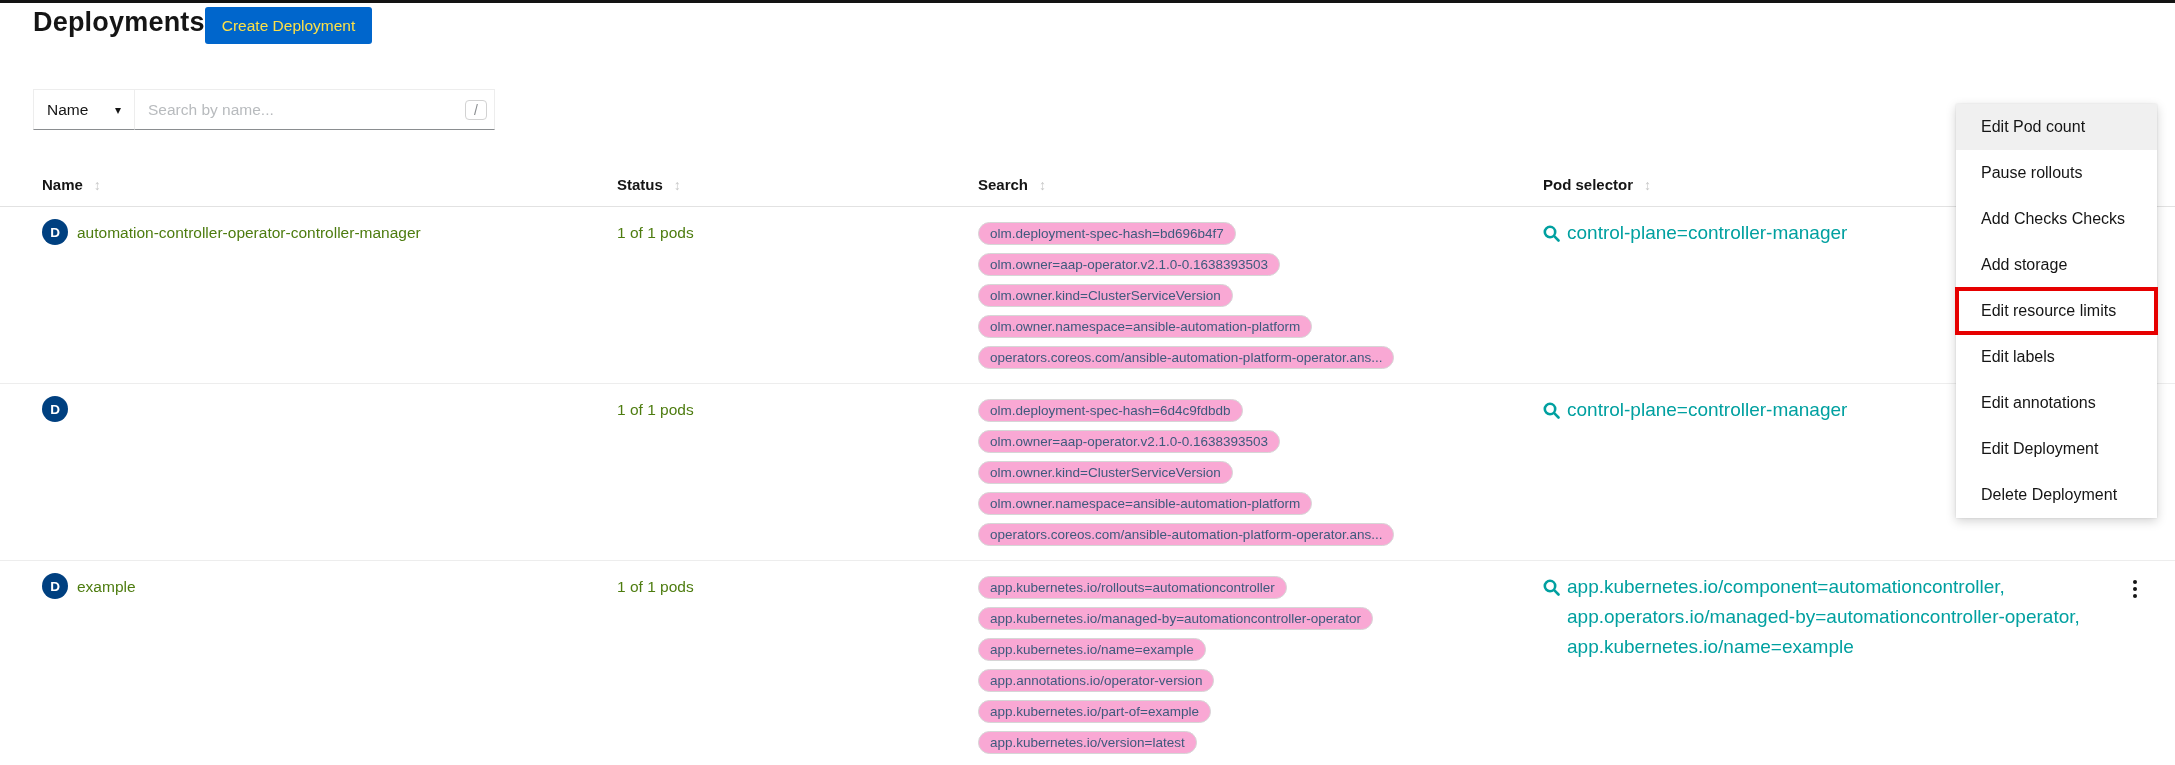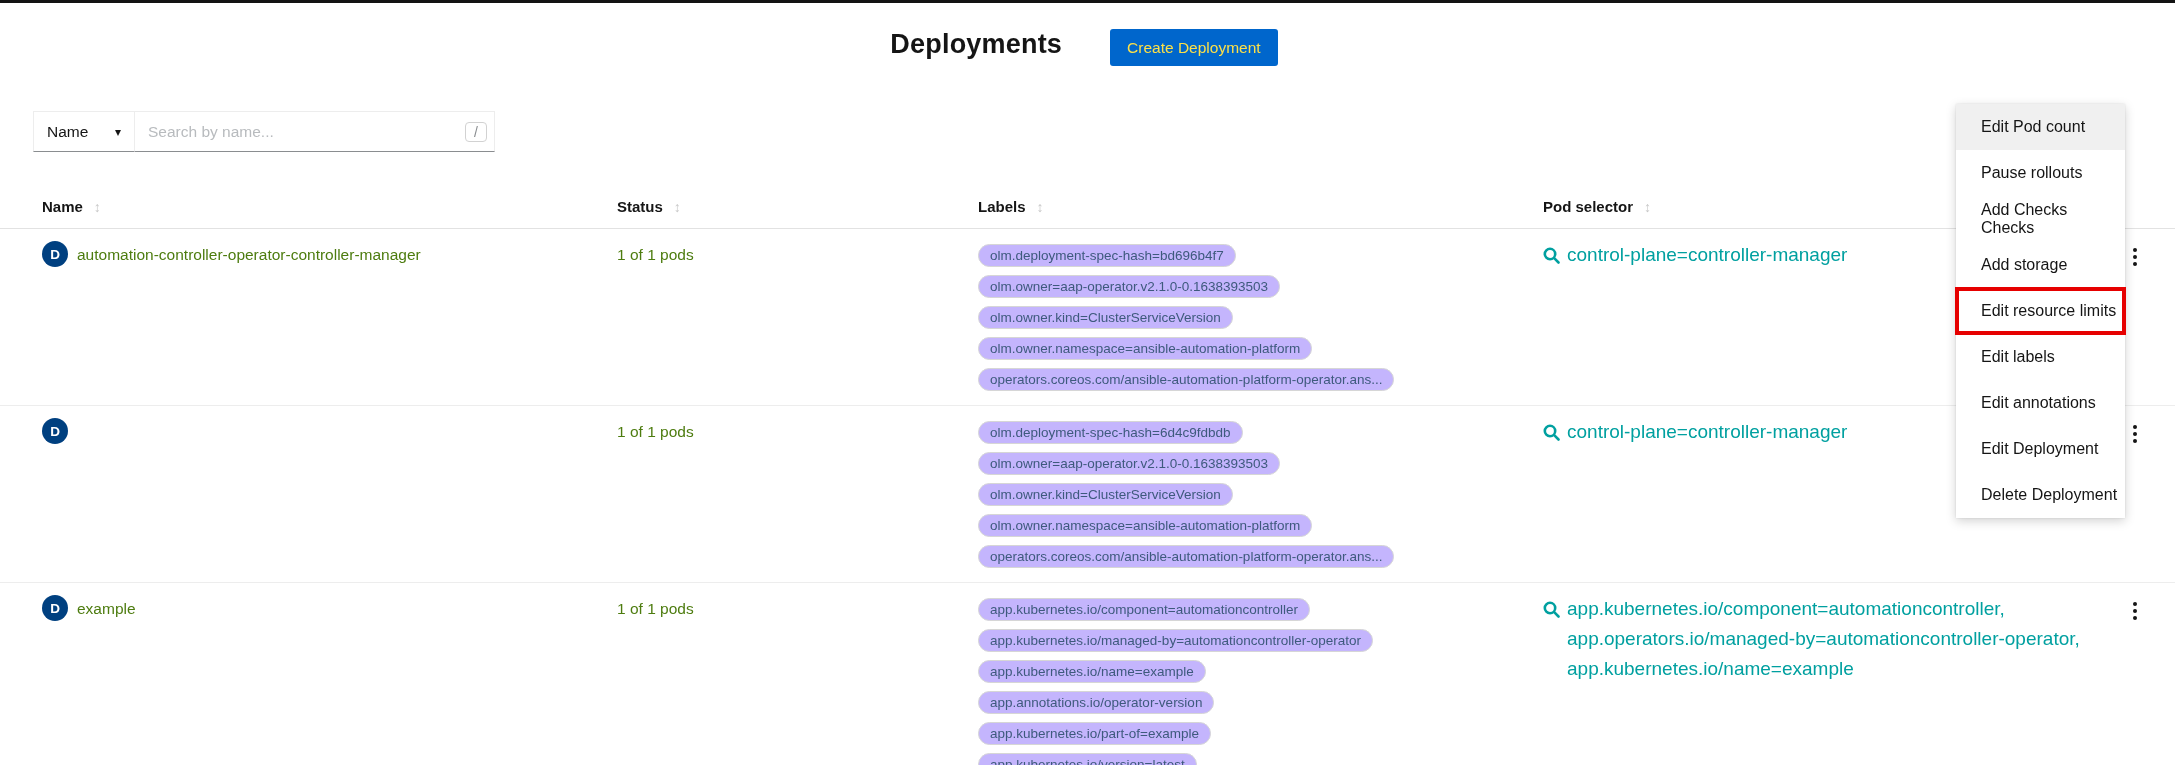--- a/index.html
+++ b/index.html
@@ -1,22 +1,22 @@
 <!DOCTYPE html>
 <html><head>
 <meta charset="utf-8">
 <style>
   * { margin:0; padding:0; box-sizing:border-box; }
   html,body { width:2175px; height:765px; overflow:hidden; background:#fff;
     font-family:"Liberation Sans", sans-serif; color:#151515; }
   .topbar { height:3px; background:#131313; }
 
   
-  .page-header { display:flex; justify-content:center; align-items:flex-start;
-    padding:26px 40px 0 33px;gap:48px; }
+  .page-header { display:flex; justify-content:flex-start; align-items:flex-start;
+    padding:4px 40px 0 33px; }
   .page-title { font-size:27px; font-weight:600; letter-spacing:.2px; }
   .btn-primary { background:#0066cc; color:#fde047; border:none; border-radius:3px;
     height:37px; padding:0 17px; font-size:15.5px; font-family:inherit; cursor:pointer; }
 
   
   .toolbar { display:flex; margin:45px 0 0 33px; height:41px; }
   .filter-dropdown { width:102px; display:flex; align-items:center; justify-content:space-between;
     padding:0 13px; border:1px solid #ededed; border-bottom-color:#8a8d90; background:#fff;
     font-size:15.5px; cursor:pointer; }
   .caret { font-size:12px; color:#151515; }
@@ -36,33 +36,33 @@
   .th { display:flex; align-items:center; padding:10px 0 13px; font-size:15px; font-weight:bold; cursor:pointer; }
   .sort { margin-left:11px; color:#c8c8c8; font-size:14px; font-weight:normal; }
   .tr { border-bottom:1px solid #ededed; }
   .td { padding:15px 20px 14px 0; }
   .td-name { display:flex; align-items:flex-start; gap:9px; }
   .badge { flex:none; width:26px; height:26px; margin-top:-3px; border-radius:50%;
     background:#004080; color:#fff; font-size:13.5px; font-weight:bold;
     display:inline-flex; align-items:center; justify-content:center; }
   .link { color:#4d7c0f; font-size:15.5px; text-decoration:none; line-height:22px; cursor:pointer; }
   .td-labels { display:flex; flex-direction:column; align-items:flex-start; gap:8px; }
-  .pill { display:inline-block; max-width:100%; background:#c4b5fd; border:1px solid #d6d6d6;
+  .pill { display:inline-block; max-width:100%; background:#f9a8d4; border:1px solid #d6d6d6;
     border-radius:30px; padding:1px 11px; font-size:13.5px; line-height:19px; color:#3e5a7d;
     white-space:nowrap; cursor:pointer; }
   .td-selector { display:flex; align-items:flex-start; gap:7px; color:#00a0a0; }
   .search-icon { flex:none; margin-top:3px; }
   .sel-line { font-size:19px; line-height:30px; white-space:nowrap; cursor:pointer; }
   .sel-lines { margin-top:-4px; }
   .td-kebab { display:flex; justify-content:center; padding-right:0; }
   .kebab { display:inline-flex; flex-direction:column; gap:3px; padding:4px 10px; cursor:pointer; }
   .kebab i { width:4px; height:4px; border-radius:50%; background:#151515; }
 
   
-  .menu { position:absolute; left:1956px; top:104px; width:169px; z-index:20; background:#fff;
+  .menu { position:absolute; left:1956px; top:104px; width:201px; z-index:20; background:#fff;
     box-shadow:0 3px 10px rgba(3,3,3,.18), 0 0 2px rgba(3,3,3,.1); }
   .menu-item { height:46px; display:flex; align-items:center; padding-left:25px;
     font-size:16px; color:#151515; cursor:pointer; }
   .menu-item[data-state="hover"] { background:#f0f0f0; }
   .menu-item[data-state="target"] { outline:4px solid #e60000; outline-offset:-3px; }
 </style>
 </head>
 <body>
 
 <div class="topbar"></div>
@@ -88,21 +88,21 @@
 
   <div class="th">
       <span>Name</span>
       <span class="sort">↕</span>
     </div>
       <div class="th">
       <span>Status</span>
       <span class="sort">↕</span>
     </div>
       <div class="th">
-      <span>Labels</span>
+      <span>Search</span>
       <span class="sort">↕</span>
     </div>
       <div class="th">
       <span>Pod selector</span>
       <span class="sort">↕</span>
     </div>
     </div>
 
   <div class="tbody">
 
@@ -180,21 +180,21 @@
       <div class="tr">
       <div class="td td-name">
         <span class="badge">D</span>
         <a class="link">example</a>
       </div>
       <div class="td">
         <a class="link">1 of 1 pods</a>
       </div>
       <div class="td td-labels">
 
-      <span class="pill">app.kubernetes.io/component=automationcontroller</span>
+      <span class="pill">app.kubernetes.io/rollouts=automationcontroller</span>
           <span class="pill">app.kubernetes.io/managed-by=automationcontroller-operator</span>
           <span class="pill">app.kubernetes.io/name=example</span>
           <span class="pill">app.annotations.io/operator-version</span>
           <span class="pill">app.kubernetes.io/part-of=example</span>
           <span class="pill">app.kubernetes.io/version=latest</span>
         </div>
       <div class="td td-selector">
         <span class="search-icon">
           <svg width="17" height="17" viewBox="0 0 17 17" fill="none" stroke="currentColor" stroke-width="2.6" stroke-linecap="round">
             <circle cx="7" cy="7" r="5.2"></circle>

